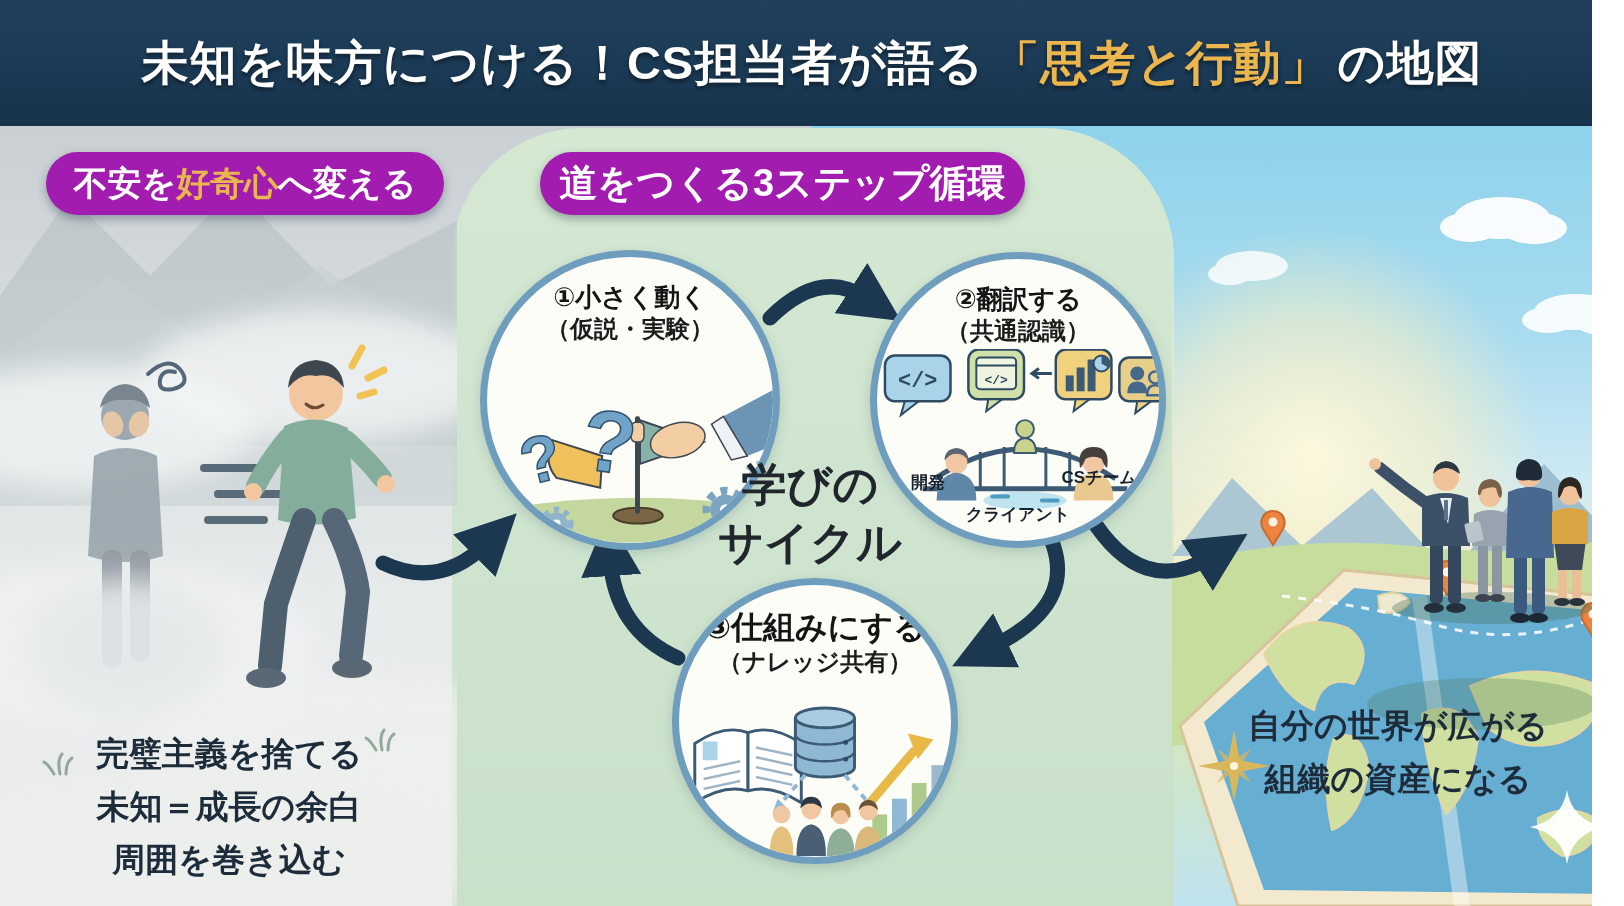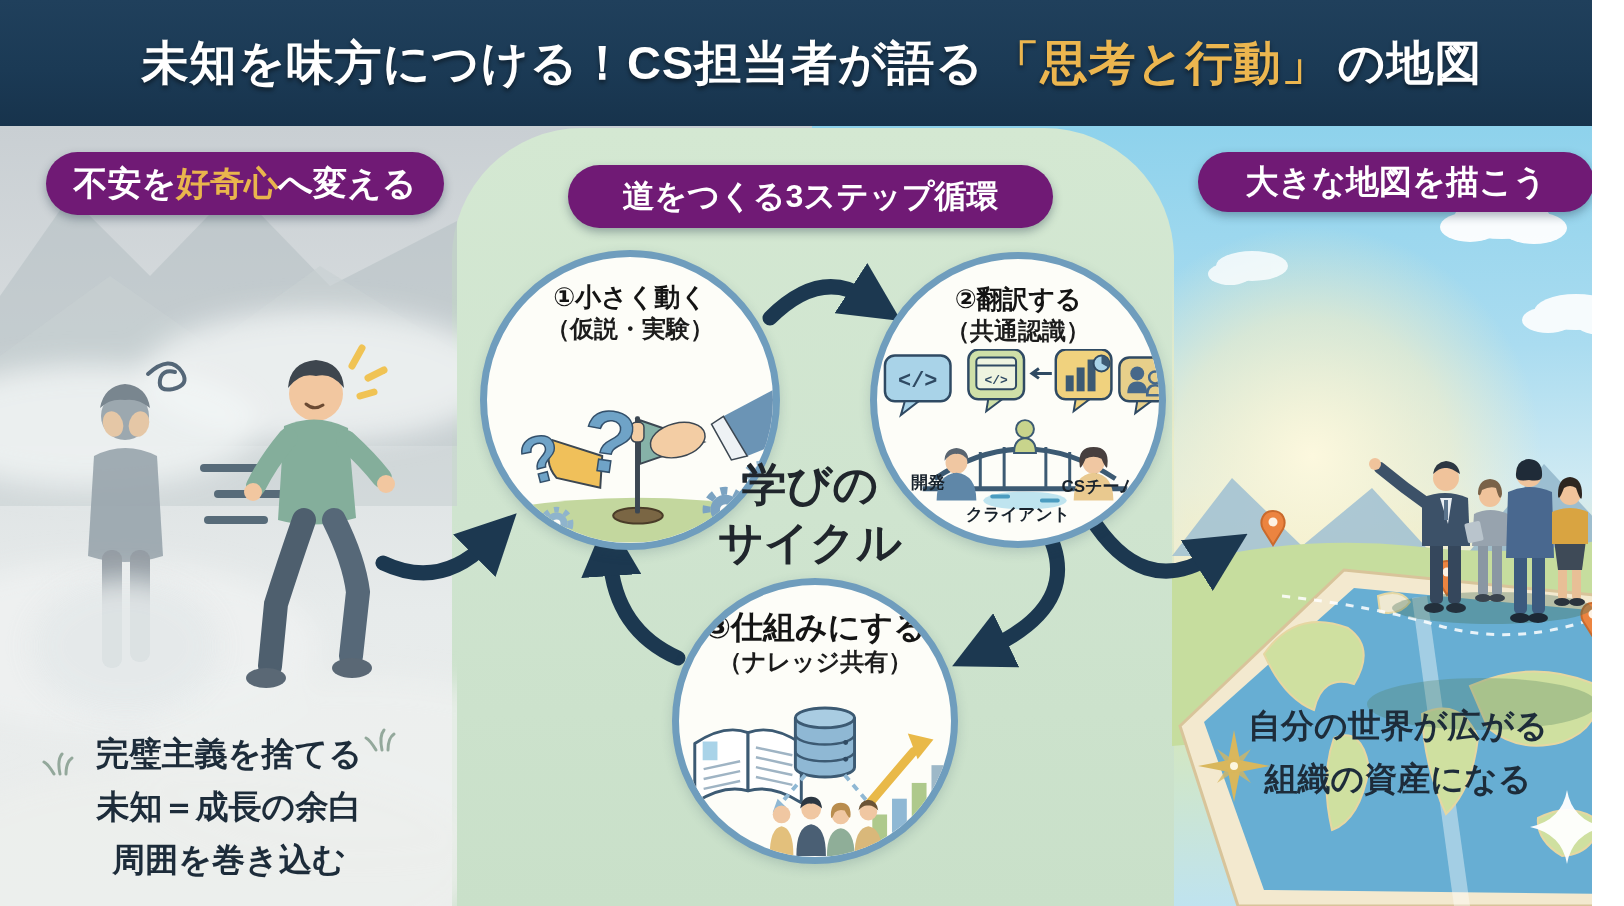--- a/index.html
+++ b/index.html
@@ -20,26 +20,26 @@
     background:linear-gradient(180deg,#c9cfd3 0%,#d8dddf 30%,#e7ebeb 62%,#eceeed 100%); z-index:1; }
   .panel-right { position:absolute; left:812px; top:126px; width:812px; height:780px;
     background:linear-gradient(180deg,#8ed2ec 0%,#aadcf0 28%,#cfeaf3 46%,#f4edc9 60%,#d9e8b4 72%,#bfe3ef 100%); z-index:1; }
   .arch { position:absolute; left:452px; top:128px; width:722px; height:778px;
     background:linear-gradient(180deg,#d4e8d2 0%,#cfe4cf 50%,#c9e0c9 100%);
     border-radius:130px 130px 0 0; z-index:2; }
 
   .illust { position:absolute; z-index:2; }
 
   
-  .badge { position:absolute; z-index:6; background:#701a75; color:#fff; border-radius:40px;
+  .badge { position:absolute; z-index:6; background:#a21caf; color:#fff; border-radius:40px;
     display:flex; align-items:center; justify-content:center; font-weight:bold;
     box-shadow:0 4px 10px rgba(20,40,60,.35); white-space:nowrap; }
   .badge .hl { color:#e9b54d; }
   #badge-left  { left:46px;   top:152px; width:398px; height:63px; font-size:34px; }
-  #badge-mid   { left:568px;  top:152px; width:485px; height:63px; font-size:32px;margin-top:13px; }
+  #badge-mid   { left:540px;  top:152px; width:485px; height:63px; font-size:38px; }
   #badge-right { left:1198px; top:152px; width:396px; height:60px; font-size:33px; }
 
   
   .circle { position:absolute; border-radius:50%; background:#fdfdf8;
     border:7px solid #6f9dbd; z-index:4; overflow:hidden; text-align:center;
     box-shadow:0 4px 12px rgba(40,70,90,.18); }
   #circle-1 { left:480px; top:250px; width:300px; height:300px; }
   #circle-2 { left:870px; top:252px; width:296px; height:296px; }
   #circle-3 { left:672px; top:578px; width:286px; height:286px; }
   .step-title { margin-top:26px; font-size:26px; font-weight:bold; color:#141414; line-height:1.15; }
@@ -267,23 +267,20 @@
   </div>
 
   <div class="badge" id="badge-left">
       <span>不安を</span>
       <span class="hl">好奇心</span>
       <span>へ変える</span>
     </div>
   <div class="badge" id="badge-mid">
       <span>道をつくる3ステップ循環</span>
     </div>
-  <div class="badge" id="badge-right">
-      <span>大きな地図を描こう</span>
-    </div>
 
   <div class="circle" id="circle-1">
     <div class="step-title">①小さく動く</div>
     <div class="step-sub">（仮説・実験）</div>
     <svg class="circle-icon" width="300" height="175" viewBox="0 0 302 175">
       <path d="M10 142 Q151 118 292 142 L292 175 L10 175 z" fill="#c3d79e"></path>
       <ellipse cx="152" cy="148" rx="25" ry="8" fill="#7a6644" stroke="#4a3c28" stroke-width="2"></ellipse>
       <rect x="149" y="48" width="5" height="98" rx="2" fill="#3c4752"></rect>
       <path d="M154 52 L218 74 L154 96 z" fill="#86b2a8" stroke="#3c4752" stroke-width="2"></path>
       <path d="M116 88 L66 72 Q56 94 70 110 L114 120 z" fill="#f0c05a" stroke="#3c4752" stroke-width="2"></path>
@@ -375,21 +372,21 @@
         <path d="M60 152 Q60 126 80 124 Q100 126 100 152 z" fill="#5f87a8"></path>
       </g>
       <g>
         <circle cx="218" cy="114" r="11" fill="#f0c7a2"></circle>
         <path d="M204 116 Q202 98 218 98 Q234 98 232 116 Q232 124 226 110 Q218 106 210 110 Q204 124 204 116 z" fill="#473f3e"></path>
         <path d="M198 152 Q198 126 218 124 Q238 126 238 152 z" fill="#e9c98f"></path>
       </g>
     </svg>
     <div class="bridge-label" style="left:34px;top:212px;">開発</div>
     <div class="bridge-label" style="left:0;width:100%;top:244px;">クライアント</div>
-    <div class="bridge-label" style="right:22px;top:216px;margin-left:16px;">CSチーム</div>
+    <div class="bridge-label" style="right:22px;top:207px;margin-left:16px;">CSチーム</div>
   </div>
 
   <div class="circle" id="circle-3">
     <div class="step-title" style="margin-top:24px;font-size:32px;">③仕組みにする</div>
     <div class="step-sub">（ナレッジ共有）</div>
     <svg class="circle-icon" width="286" height="158" viewBox="0 0 290 158">
       <g transform="translate(16,24)">
         <path d="M0 20 Q30 0 54 9 L54 68 Q30 61 0 80 z" fill="#ffffff" stroke="#3c5a73" stroke-width="3" stroke-linejoin="round"></path>
         <path d="M108 20 Q78 0 54 9 L54 68 Q78 61 108 80 z" fill="#ffffff" stroke="#3c5a73" stroke-width="3" stroke-linejoin="round"></path>
         <rect x="8" y="18" width="15" height="19" fill="#a9d3e8"></rect>

